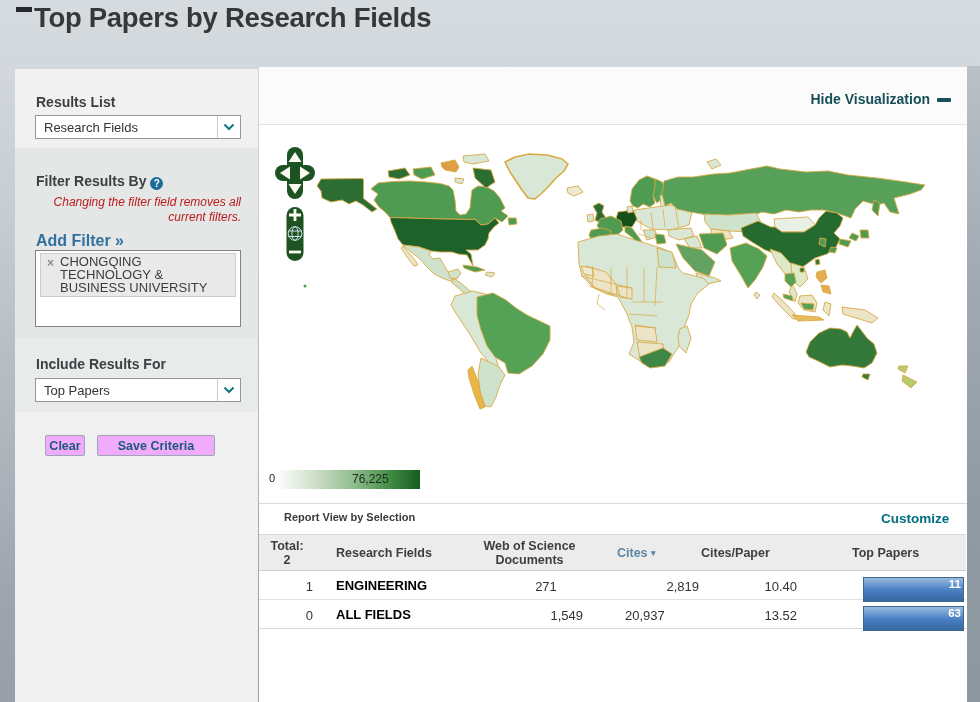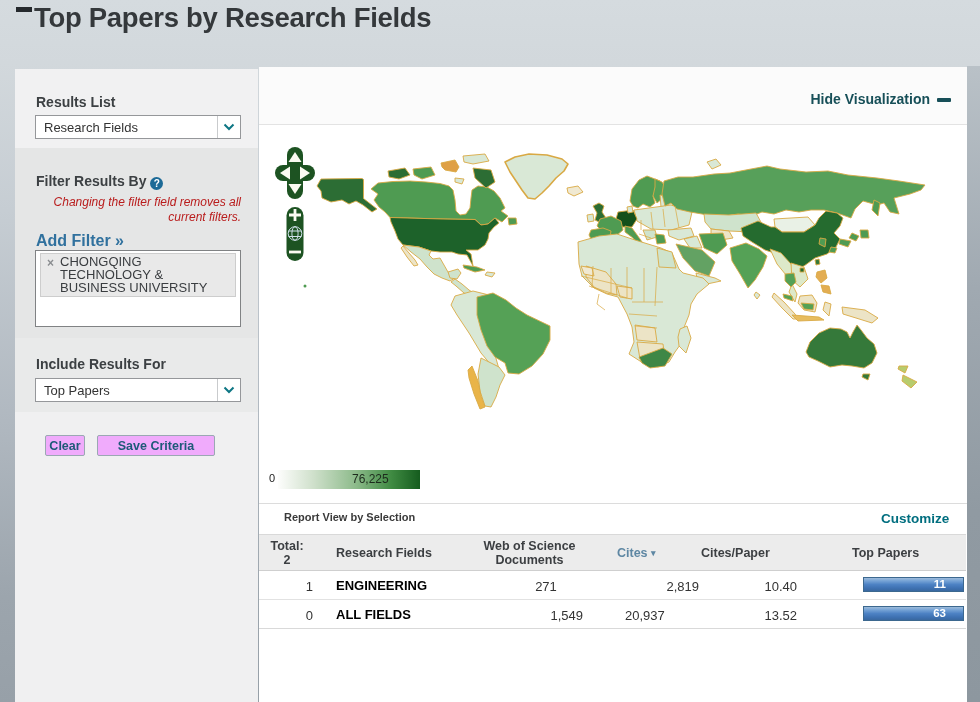--- a/index.html
+++ b/index.html
@@ -77,24 +77,24 @@
   position:absolute; left:0px; top:467px; width:707px; height:37px;
   background:#ececec; border-top:1px solid #d9d9d9; border-bottom:1px solid #cfcfcf;
   font-size:12.5px; font-weight:bold; color:#3c3f42;
 }
 .trow { position:absolute; left:0; width:707px; height:28px; font-size:13px; color:#333; }
 .row1 { top:505px; border-bottom:1px solid #e2e2e2; }
 .row2 { top:534px; border-bottom:1px solid #d9d9d9; }
 .cell { position:absolute; }
 .link { color:#000000; font-weight:bold; }
 .bar {
-  position:absolute; left:604px; width:101px; height:15px;
+  position:absolute; left:604px; width:101px; height:25px;
   background:linear-gradient(180deg,#9dbbda 0%,#76a3d6 22%,#4d82c4 50%,#3e71b2 78%,#39689f 100%);
   border:1px solid #3c688f; color:#fff; font-size:11.5px; font-weight:bold;
-  text-align:right; line-height:13.5px; padding-right:17px;
+  text-align:right; line-height:13.5px; padding-right:2px;
 }
 .rightstrip { position:absolute; left:967px; top:66px; width:13px; height:636px;
   background:linear-gradient(180deg,#b9c1c7 0%,#a0a9b1 35%,#909aa2 70%,#8d979f 100%); }
 </style>
 </head>
 <body>
 <div class="topmark"></div>
 <div class="title">Top Papers by Research Fields</div>
 
 <div class="sidebar">

